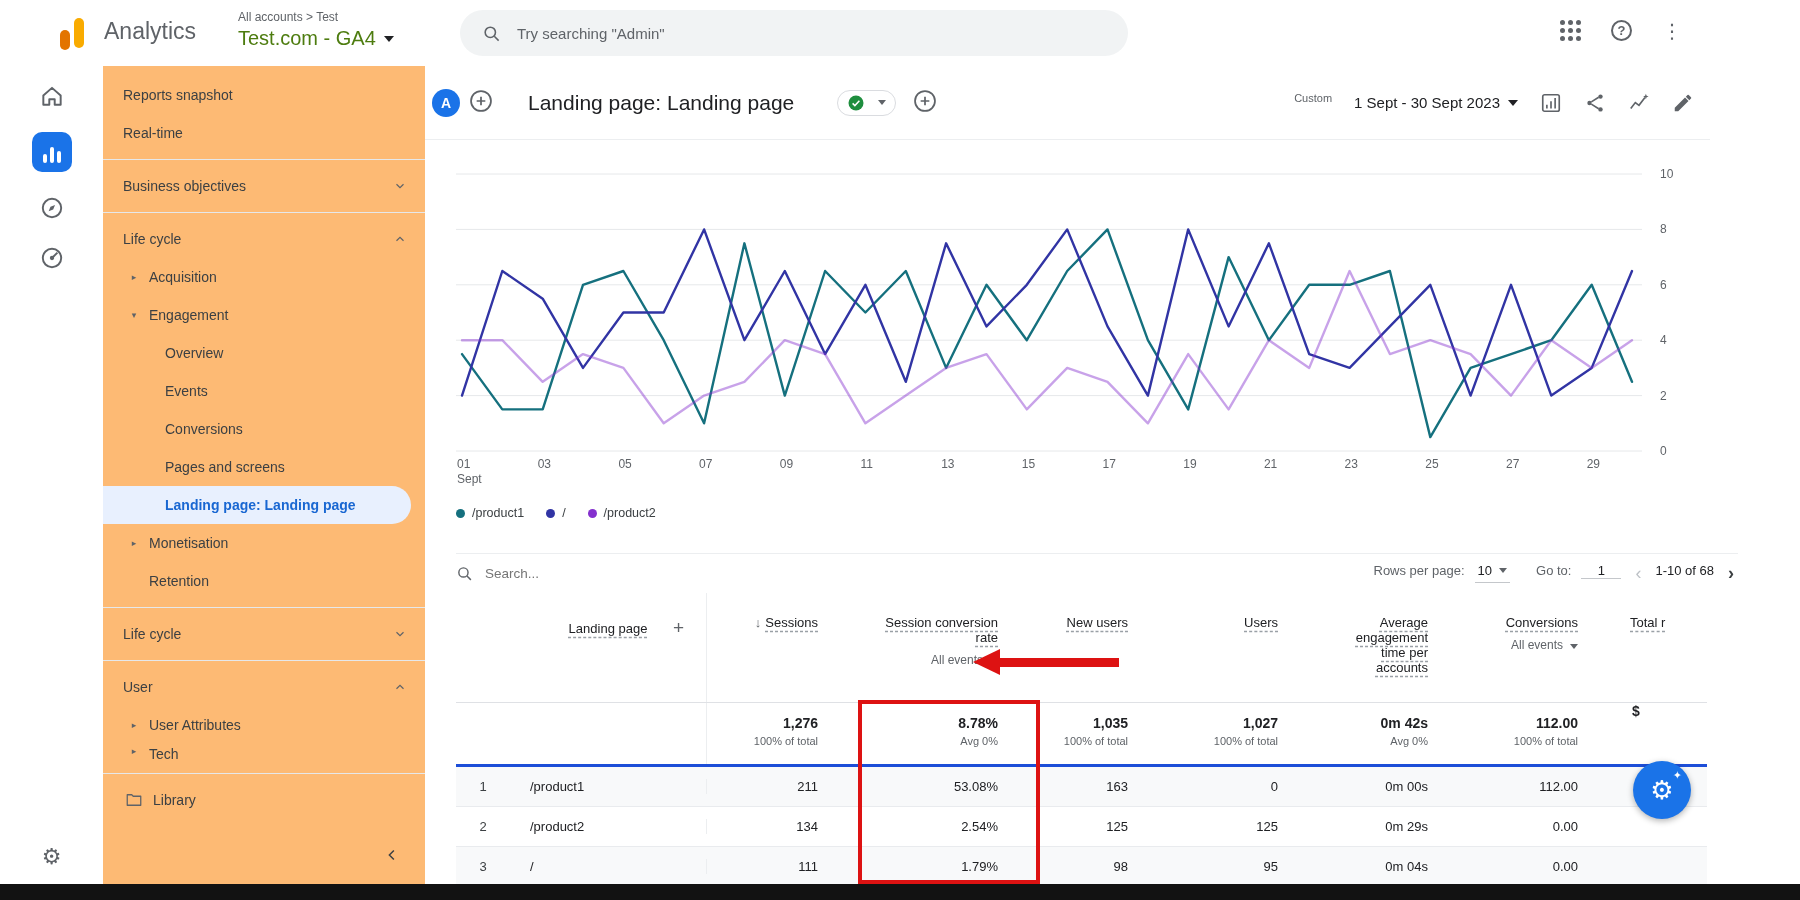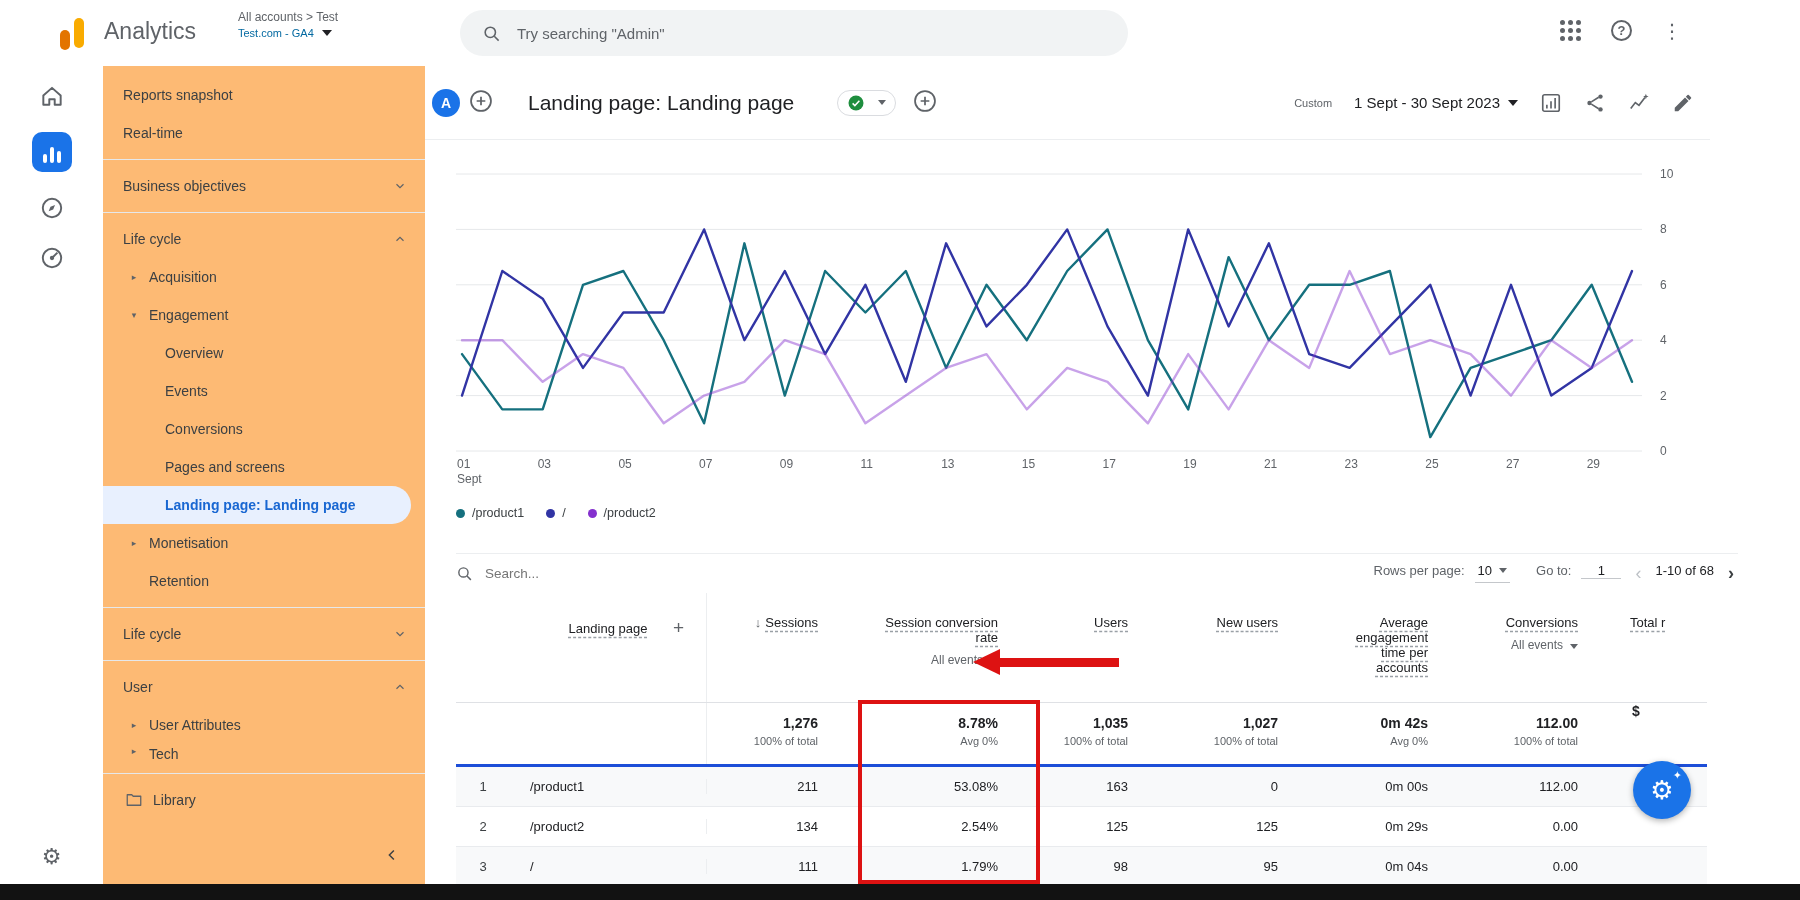--- a/index.html
+++ b/index.html
@@ -8,21 +8,21 @@
 
   
   .topbar { position: absolute; top: 0; left: 0; width: 1800px; height: 66px; background: #fff; display: flex; align-items: center; }
   .ga-logo { position: absolute; left: 52px; top: 16px; width: 36px; height: 34px; }
   .ga-bar-tall { position: absolute; right: 4px; top: 2px; width: 10px; height: 30px; background: #f9ab00; border-radius: 5px; }
   .ga-bar-short { position: absolute; left: 8px; top: 14px; width: 10px; height: 18px; background: #e37400; border-radius: 5px; }
   .ga-dot { position: absolute; left: 8px; bottom: 0px; width: 10px; height: 10px; background: #e37400; border-radius: 50%; }
   .app-name { position: absolute; left: 104px; top: 18px; font-size: 23px; color: #5f6368; }
   .crumb-wrap { position: absolute; left: 238px; top: 10px; }
   .crumb-top { font-size: 12px; color: #5f6368; }
-  .property { font-size: 11px; color: #0369a1; margin-top: 3px; display: flex; align-items: center; gap: 8px; }
+  .property { font-size: 20px; color: #4d7c0f; margin-top: 3px; display: flex; align-items: center; gap: 8px; }
   .tri { width: 0; height: 0; border-left: 5px solid transparent; border-right: 5px solid transparent; border-top: 6px solid #202124; display: inline-block; }
   .search-pill { position: absolute; left: 460px; top: 10px; width: 668px; height: 46px; background: #f1f3f4; border-radius: 24px; display: flex; align-items: center; padding-left: 22px; gap: 16px; }
   .search-pill input { border: none; background: transparent; outline: none; font-size: 15px; color: #5f6368; width: 500px; font-family: "Liberation Sans", sans-serif; }
   .search-pill input::placeholder { color: #5f6368; opacity: 1; }
   .top-icons { position: absolute; right: 118px; top: 20px; display: flex; gap: 30px; align-items: center; }
   .dots-grid { display: grid; grid-template-columns: repeat(3, 5px); grid-template-rows: repeat(3, 5px); gap: 3px; cursor: pointer; }
   .dots-grid span { width: 5px; height: 5px; background: #5f6368; border-radius: 50%; }
   .help-circle { width: 21px; height: 21px; border: 2px solid #5f6368; border-radius: 50%; color: #5f6368; font-size: 13px; font-weight: bold; display: flex; align-items: center; justify-content: center; cursor: pointer; }
   .kebab { font-size: 20px; color: #5f6368; cursor: pointer; line-height: 20px; }
 
@@ -48,21 +48,21 @@
   .collapse-btn { position: absolute; right: 24px; bottom: 16px; cursor: pointer; }
 
   
   .main { position: absolute; top: 66px; left: 425px; right: 0; bottom: 16px; background: #fff; }
   .report-header { position: absolute; top: 0; left: 0; right: 90px; height: 74px; display: flex; align-items: center; border-bottom: 1px solid #eceef0; }
   .avatar { position: absolute; left: 7px; width: 28px; height: 28px; background: #1a73e8; color: #fff; border-radius: 50%; font-size: 14px; font-weight: bold; display: flex; align-items: center; justify-content: center; cursor: pointer; }
   .hdr-plus1 { position: absolute; left: 43px; cursor: pointer; }
   .report-title { position: absolute; left: 103px; font-size: 21px; color: #202124; }
   .badge-pill { position: absolute; left: 412px; height: 26px; border: 1px solid #dadce0; border-radius: 14px; display: flex; align-items: center; gap: 6px; padding: 0 9px; cursor: pointer; }
   .hdr-plus2 { position: absolute; left: 487px; cursor: pointer; }
-  .hdr-right { position: absolute; right: 16px; display: flex; align-items: center; gap: 22px; }
+  .hdr-right { position: absolute; right: 16px; display: flex; gap: 22px; }
   .range-type { font-size: 11px; color: #5f6368; }
   .date-range { font-size: 15px; color: #202124; display: flex; align-items: center; gap: 8px; cursor: pointer; }
   .hdr-icon { width: 22px; height: 22px; cursor: pointer; }
 
   
   .chart-svg { position: absolute; left: 21px; top: 80px; }
   .chart-svg text { font-family: "Liberation Sans", sans-serif; }
   .legend { position: absolute; left: 31px; top: 440px; display: flex; gap: 22px; align-items: center; }
   .lg-item { display: flex; align-items: center; gap: 7px; cursor: pointer; }
   .lg-dot { width: 9px; height: 9px; border-radius: 50%; }
@@ -382,22 +382,22 @@
         <span class="pg-next">›</span>
       </div>
     </div>
 
     <div class="table-wrap">
       <div class="trow thead">
           <div class="th"></div>
           <div class="th th-landing"><span class="dashed">Landing page</span><span class="plus-col">+</span></div>
           <div class="th num vline"><span class="sort">↓</span><span class="dashed">Sessions</span></div>
           <div class="th num"><span class="dashed" style="max-width:118px">Session conversion rate</span><span class="th-sub">All events<span class="caret"></span></span></div>
+          <div class="th num"><span class="dashed">New users</span></div>
           <div class="th num"><span class="dashed">Users</span></div>
-          <div class="th num"><span class="dashed">New users</span></div>
           <div class="th num"><span class="dashed" style="max-width:96px">Average engagement time per accounts</span></div>
           <div class="th num"><span class="dashed">Conversions</span><span class="th-sub">All events<span class="caret"></span></span></div>
           <div class="th clip"><span class="dashed">Total r</span></div>
         </div>
       <div>
           <div class="trow totals">
             <div class="td"></div>
             <div class="td"></div>
             <div class="td num vline">
               <div class="tv">1,276</div>

